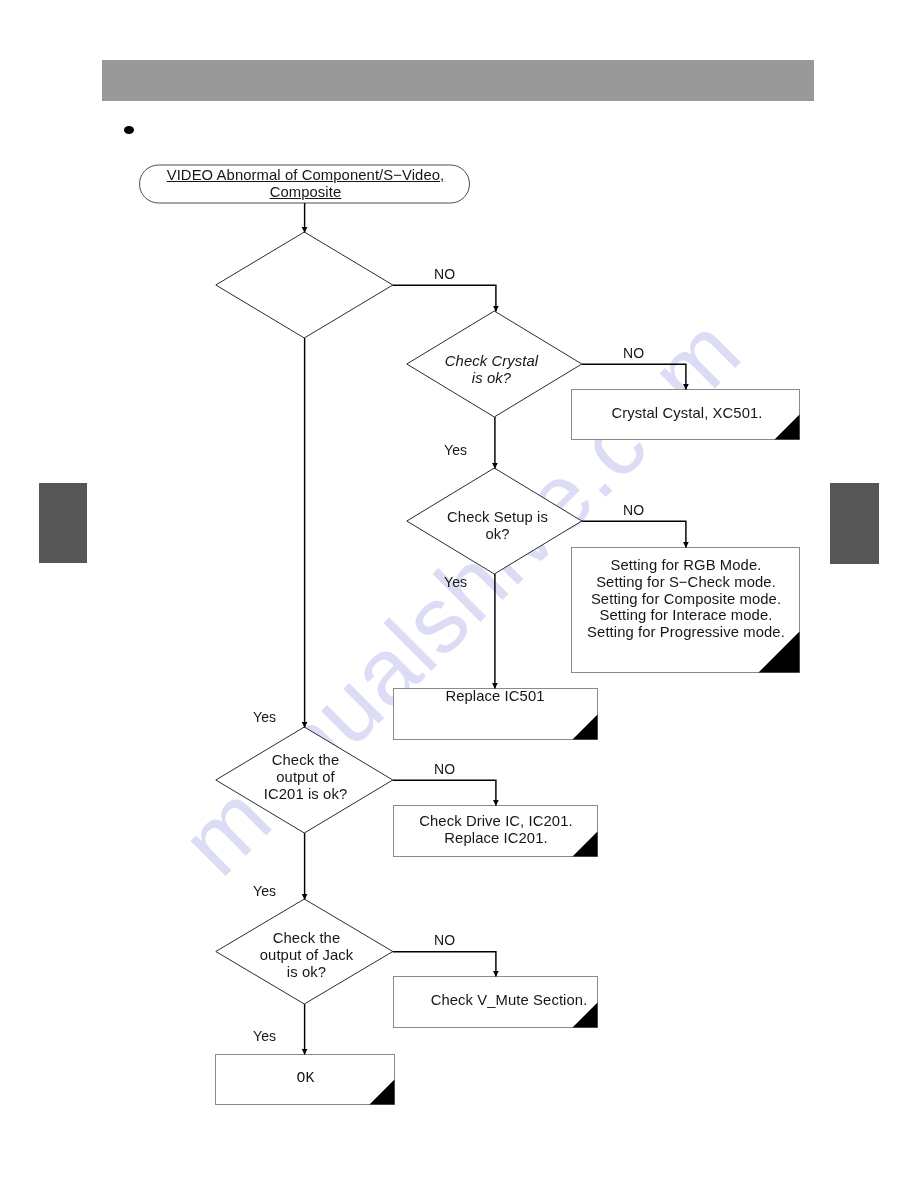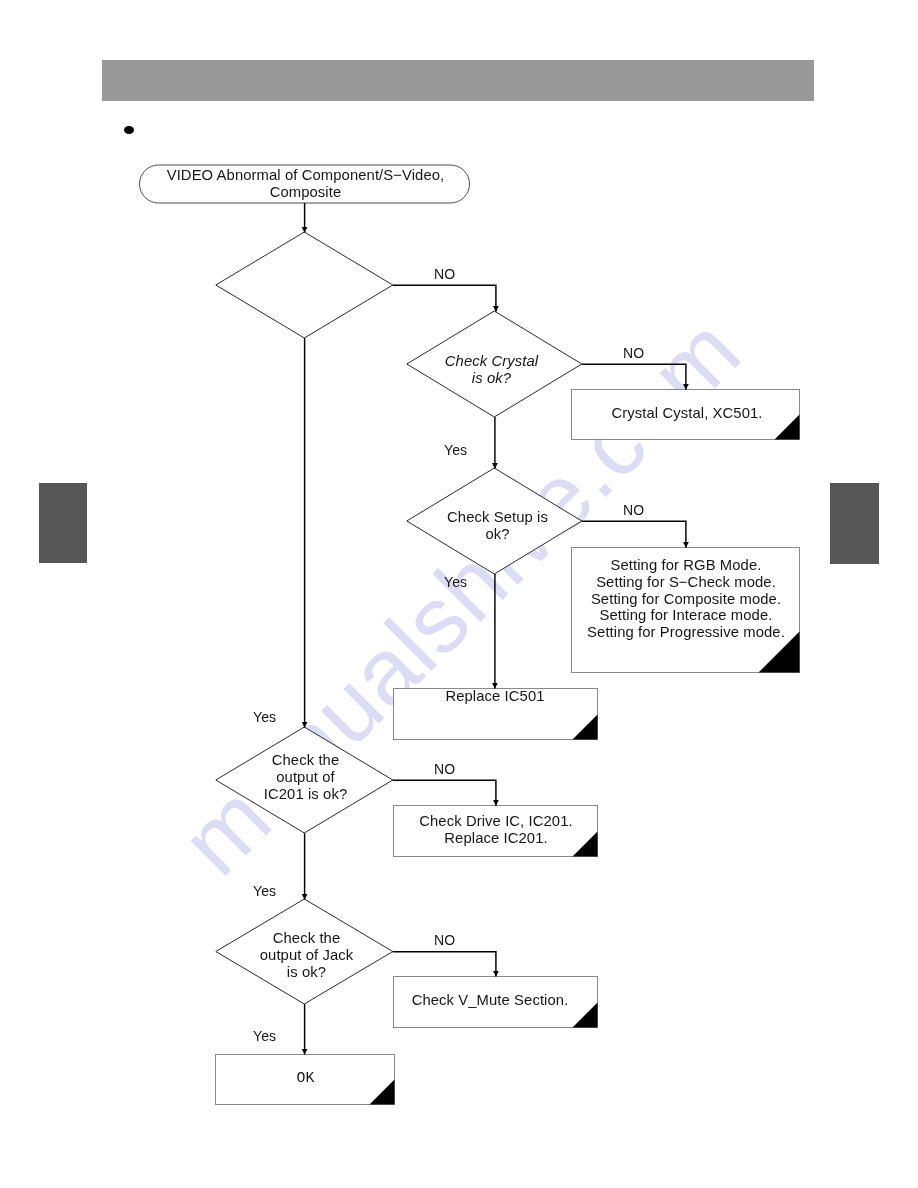--- a/index.html
+++ b/index.html
@@ -58,42 +58,42 @@
     <path d="M 581.8 364.2 L 685.9 364.2 L 685.9 389.5" stroke="#000000" stroke-width="1.45" fill="none" marker-end="url(#ah)" shape-rendering="geometricPrecision"></path>
     <path d="M 494.9 417 L 494.9 468.5" stroke="#000000" stroke-width="1.45" fill="none" marker-end="url(#ah)" shape-rendering="geometricPrecision"></path>
     <path d="M 581.8 521.2 L 685.9 521.2 L 685.9 547.5" stroke="#000000" stroke-width="1.45" fill="none" marker-end="url(#ah)" shape-rendering="geometricPrecision"></path>
     <path d="M 494.9 574 L 494.9 688.5" stroke="#000000" stroke-width="1.45" fill="none" marker-end="url(#ah)" shape-rendering="geometricPrecision"></path>
     <path d="M 304.6 338 L 304.6 727.5" stroke="#000000" stroke-width="1.45" fill="none" marker-end="url(#ah)" shape-rendering="geometricPrecision"></path>
     <path d="M 392.8 780.2 L 495.9 780.2 L 495.9 805.5" stroke="#000000" stroke-width="1.45" fill="none" marker-end="url(#ah)" shape-rendering="geometricPrecision"></path>
     <path d="M 304.6 833 L 304.6 899.5" stroke="#000000" stroke-width="1.45" fill="none" marker-end="url(#ah)" shape-rendering="geometricPrecision"></path>
     <path d="M 392.8 951.7 L 495.9 951.7 L 495.9 976.5" stroke="#000000" stroke-width="1.45" fill="none" marker-end="url(#ah)" shape-rendering="geometricPrecision"></path>
     <path d="M 304.6 1004 L 304.6 1054.5" stroke="#000000" stroke-width="1.45" fill="none" marker-end="url(#ah)" shape-rendering="geometricPrecision"></path>
   </svg>
-  <div class="nt" style="left:139.7px;top:166.6px;width:331.0px;">VIDEO Abnormal of Component/S−Video,
+  <div class="nt" style="left:139.7px;top:166.6px;width:331.0px;text-decoration:underline;">VIDEO Abnormal of Component/S−Video,
 Composite</div>
   <div class="nt" style="left:404px;top:352.8px;width:175.0px;font-style:italic;">Check Crystal
 is ok?</div>
   <div class="nt" style="left:410px;top:509.0px;width:175.0px;">Check Setup is
 ok?</div>
   <div class="nt" style="left:217.0px;top:751.9px;width:177.0px;">Check the
 output of
 IC201 is ok?</div>
   <div class="nt" style="left:217.5px;top:930.0px;width:177.0px;">Check the
 output of Jack
 is ok?</div>
   <div class="nt" style="left:573.2px;top:405.0px;width:228.0px;">Crystal Cystal, XC501.</div>
   <div class="nt" style="left:571.9px;top:557.3px;width:228.0px;">Setting for RGB Mode.
 Setting for S−Check mode.
 Setting for Composite mode.
 Setting for Interace mode.
 Setting for Progressive mode.</div>
   <div class="nt" style="left:393.0px;top:688px;width:204.0px;">Replace IC501</div>
   <div class="nt" style="left:393.8px;top:813.0px;width:204.0px;">Check Drive IC, IC201.
 Replace IC201.</div>
-  <div class="nt" style="left:388px;top:992.0px;width:204.0px;">Check V_Mute Section.</div>
+  <div class="nt" style="left:407px;top:992.0px;width:204.0px;">Check V_Mute Section.</div>
   <div class="nt" style="left:215.9px;top:1070.0px;width:179.0px;font-family:Liberation Mono, monospace;">OK</div>
   <div class="el" style="left:434.0px;top:266.0px;">NO</div>
   <div class="el" style="left:623.0px;top:345.0px;">NO</div>
   <div class="el" style="left:623.0px;top:502.0px;">NO</div>
   <div class="el" style="left:434.0px;top:761.0px;">NO</div>
   <div class="el" style="left:434.0px;top:932.0px;">NO</div>
   <div class="el" style="left:444.0px;top:442.0px;">Yes</div>
   <div class="el" style="left:444.0px;top:574.0px;">Yes</div>
   <div class="el" style="left:253.0px;top:709.0px;">Yes</div>
   <div class="el" style="left:253.0px;top:883.0px;">Yes</div>

